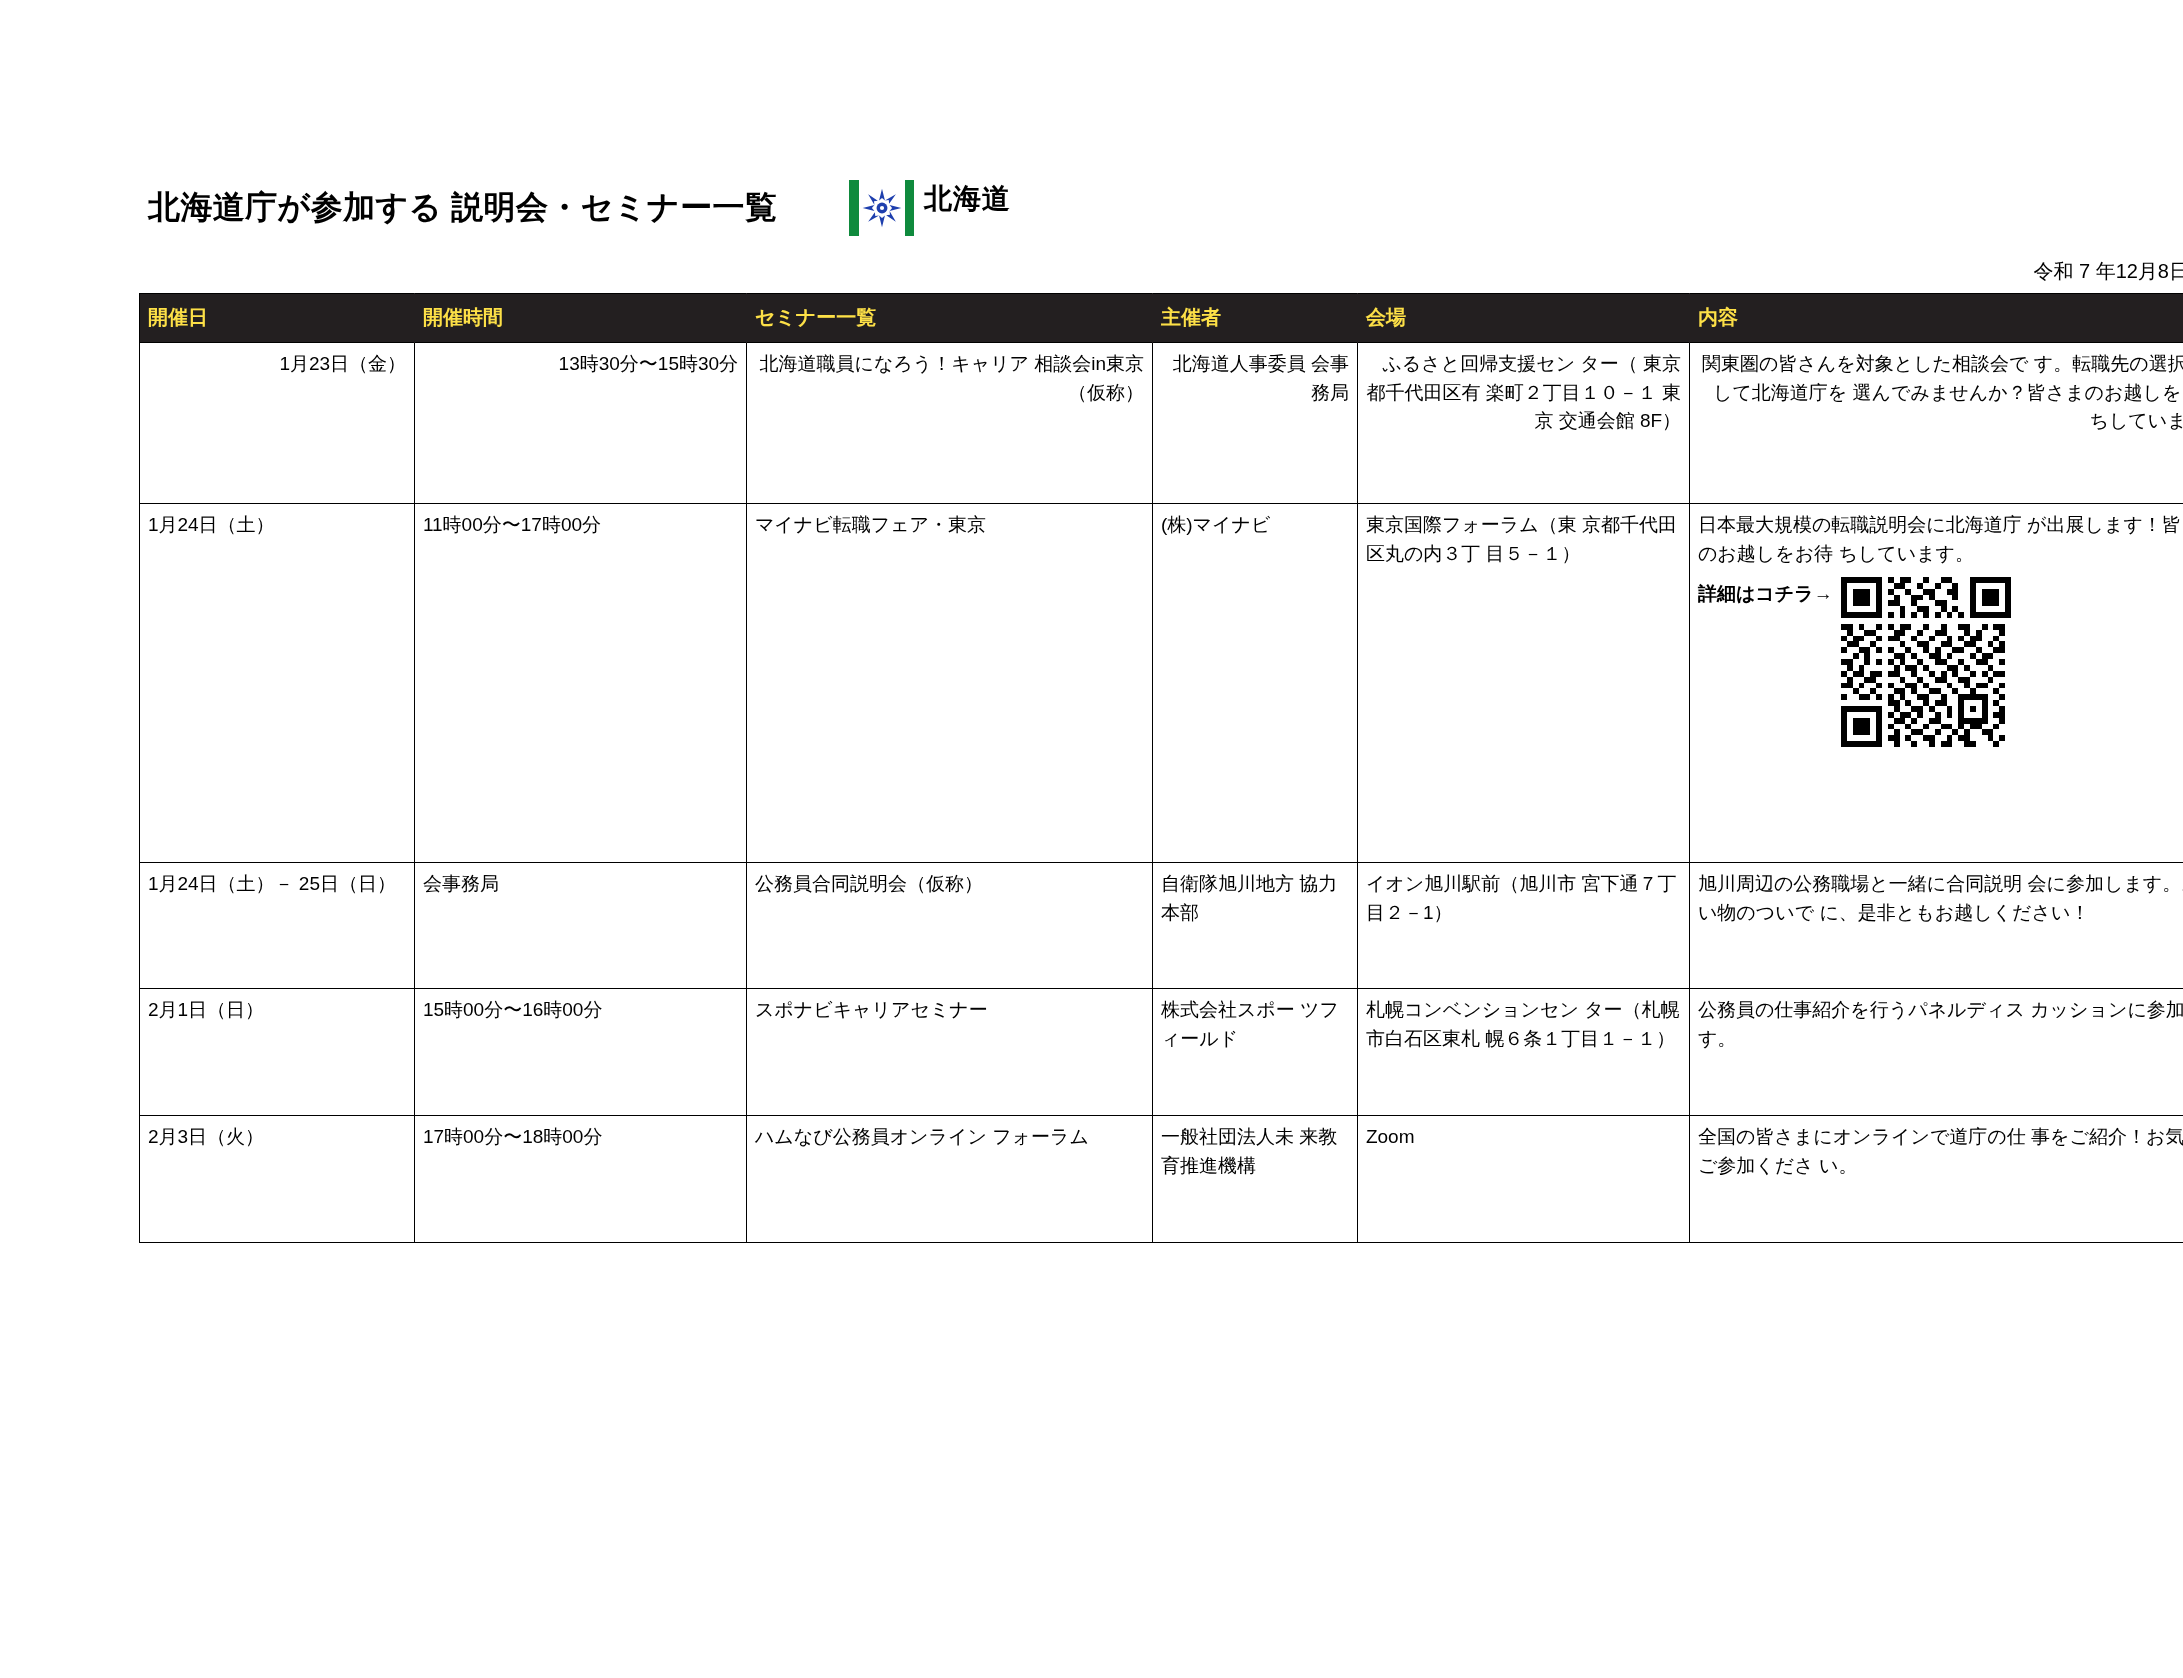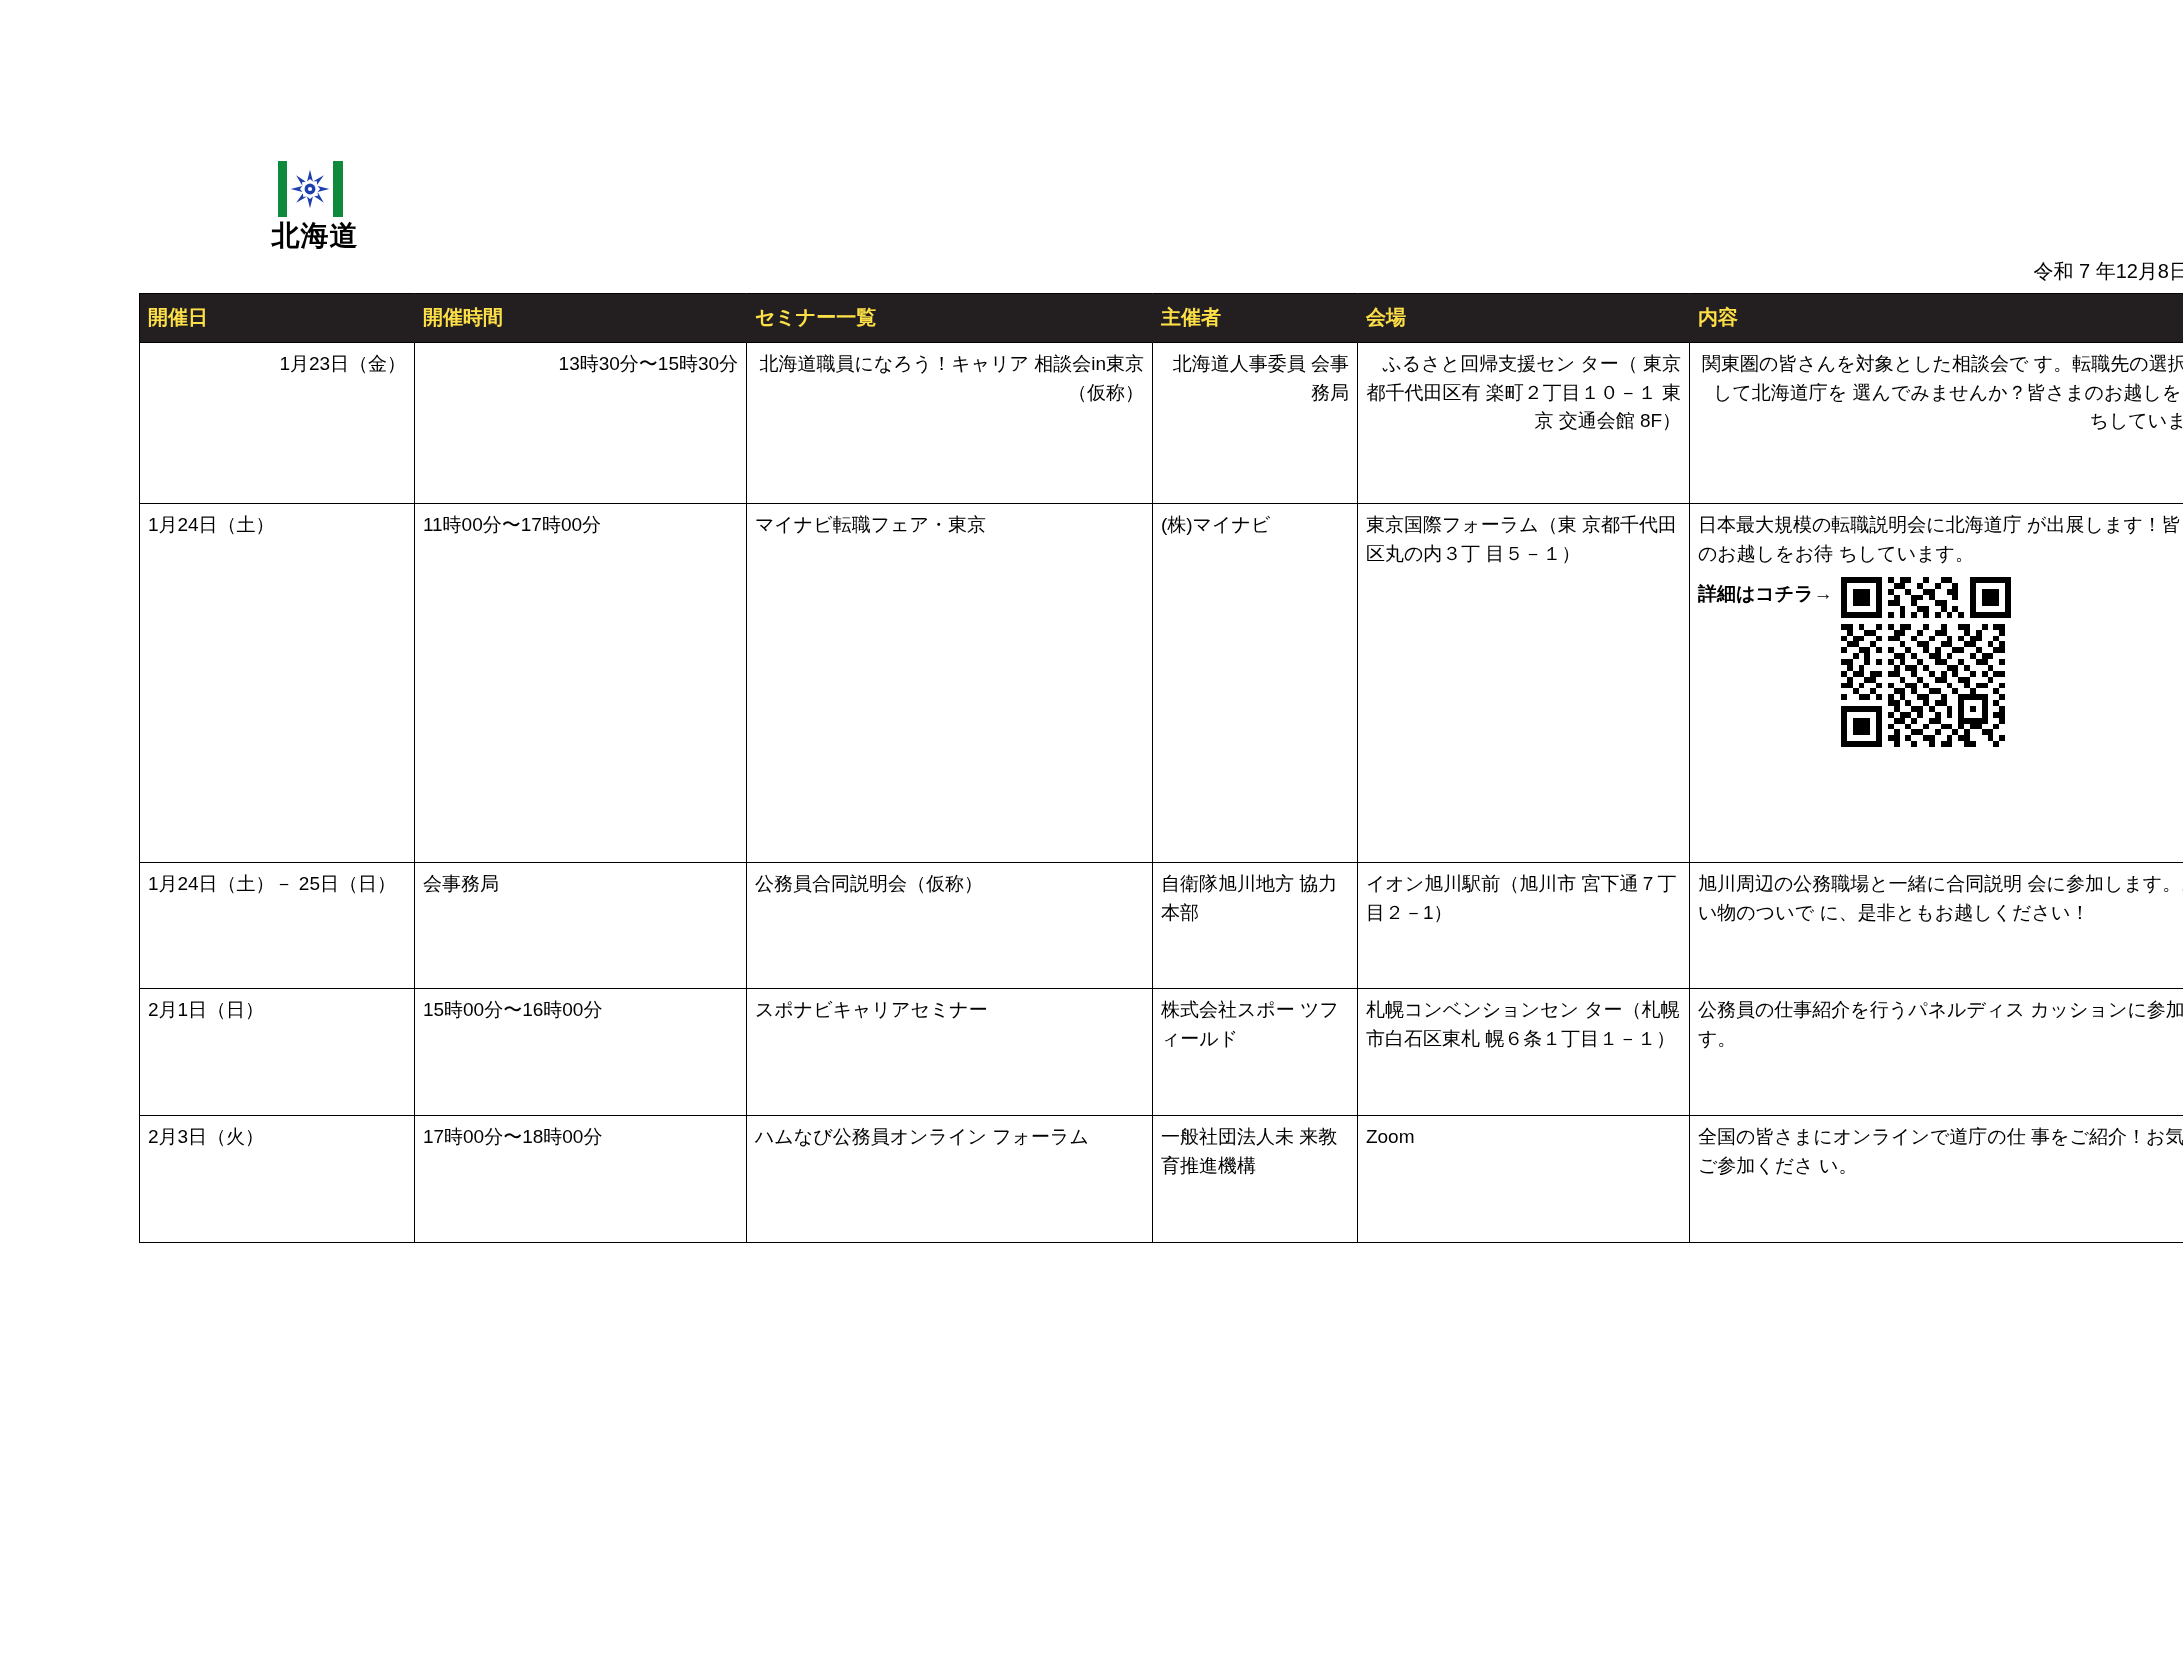--- a/index.html
+++ b/index.html
@@ -32,23 +32,22 @@
     align-items: center;
   }
   .doc-title {
     font-size: 32px;
     font-weight: bold;
     letter-spacing: 0.4px;
     white-space: nowrap;
   }
   .logo-wrap {
     display: flex;
-    align-items: center;
-    margin-left: 114px;
-    flex-direction: column;
+    align-items: flex-start;
+    margin-left: 72px;
   }
   .logo-mark {
     position: relative;
     width: 65px;
     height: 56px;
     display: inline-block;
   }
   .logo-mark .bar-left,
   .logo-mark .bar-right {
     position: absolute;
@@ -147,20 +146,21 @@
     background: #ffffff;
   }
   .qr-code svg { display: block; width: 170px; height: 170px; }
 </style>
 </head>
 <body>
 
 <div class="page">
 
   <div class="header">
+    <div class="doc-title">北海道庁が参加する 説明会・セミナー一覧</div>
 
     <div class="logo-wrap">
       <span class="logo-mark">
         <span class="bar-left"></span>
         <span class="bar-right"></span>
         <span class="star-box">
           <svg viewBox="0 0 100 100" width="42" height="42" aria-hidden="true">
             <g fill="#1e3fae">
               <polygon points="50,4 57,32 50,26 43,32"></polygon>
               <polygon points="50,96 57,68 50,74 43,68"></polygon>

